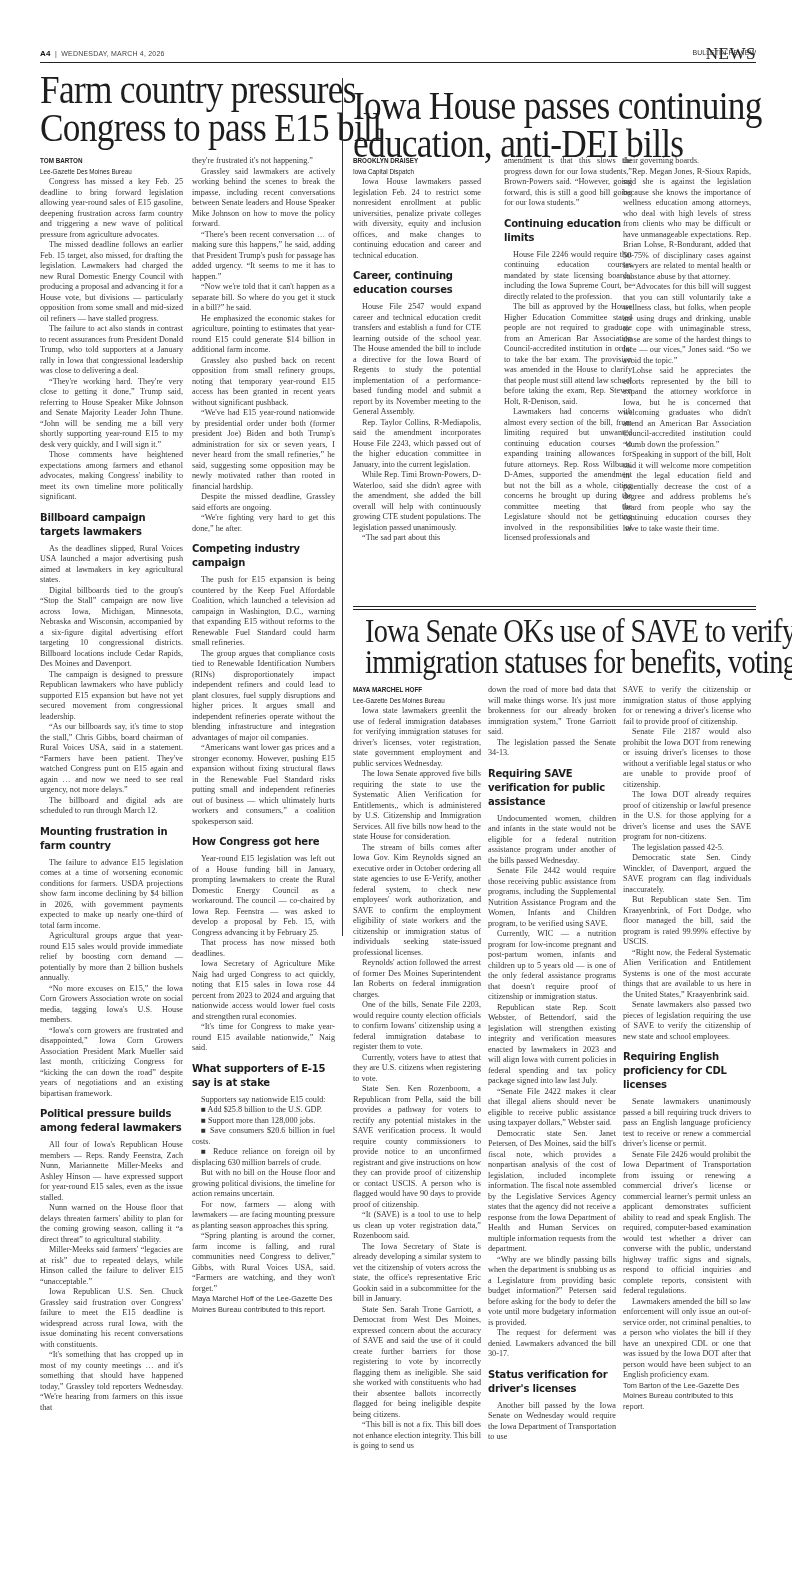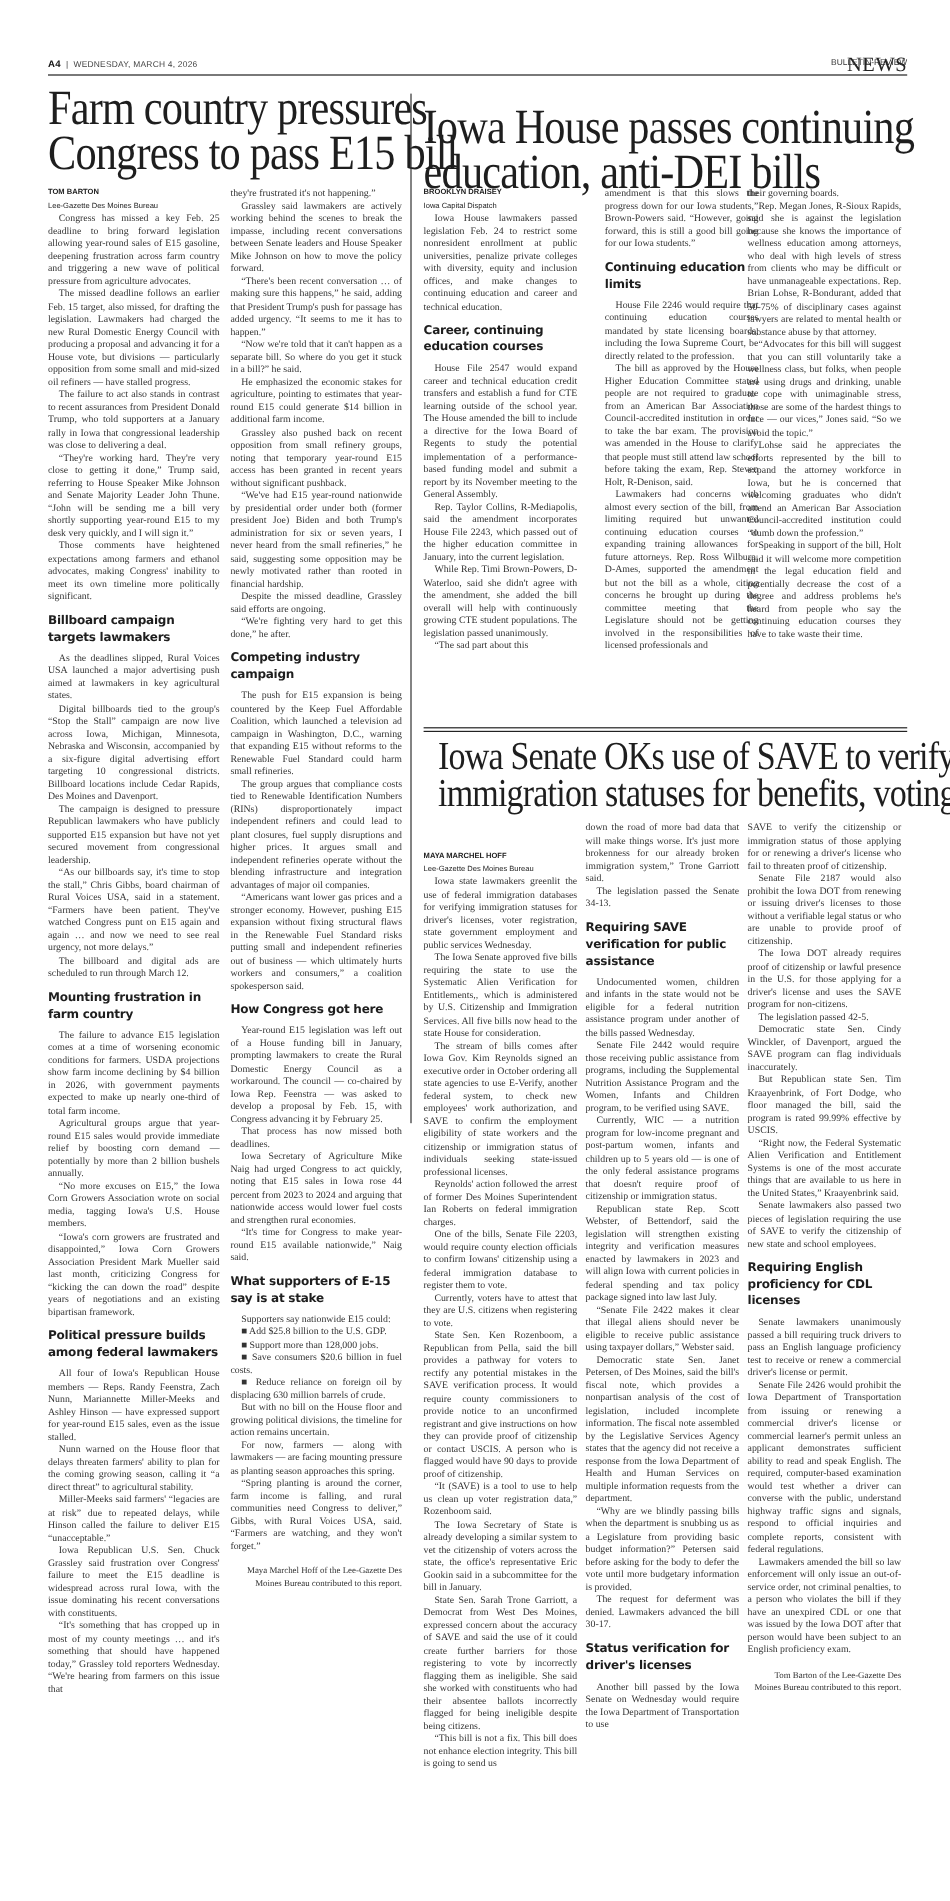--- a/index.html
+++ b/index.html
@@ -13,21 +13,21 @@
   .rule-top { position: absolute; top: 62px; left: 0; width: 716px; border-top: 1.5px solid #222; }
 
   .hed { font-family: "Liberation Serif", serif; font-weight: 400; color: #1e1e1e; margin: 0; letter-spacing: -0.8px; transform: scaleX(0.86); transform-origin: left top; white-space: nowrap; }
   .byline { font-family: "Liberation Sans", sans-serif; font-size: 6.3px; font-weight: 700; color: #222; margin: 0; }
   .credit { font-family: "Liberation Sans", sans-serif; font-size: 6.3px; color: #222; margin: 0 0 2px 0; }
   .col { position: absolute; font-family: "Liberation Serif", serif; font-size: 8.2px; line-height: 10.5px; color: #333; text-align: justify; hyphens: auto; }
   .col p { margin: 0; text-indent: 9px; }
   .col p.noind { text-indent: 0; }
   .col p.bullet { text-indent: 9px; }
   .col h3 { font-family: "DejaVu Sans", sans-serif; font-weight: 700; font-size: 10px; line-height: 14px; margin: 8px 0 5px 0; color: #1e1e1e; text-align: left; letter-spacing: -0.2px; }
-  .col .tag { font-family: Liberation Serif, serif; font-size: 7.4px; line-height: 10.5px; text-indent: 0; margin-top: 10px; text-align: right; }
+  .col .tag { font-family: Liberation Sans, sans-serif; font-size: 7.4px; line-height: 10.5px; text-indent: 0; text-align: left; }
 
   .vrule { position: absolute; top: 78px; left: 302px; width: 0; height: 858px; border-left: 1px solid #333; }
   .hrule-double { position: absolute; left: 313px; top: 606px; width: 403px; border-top: 1.5px solid #222; }
   .hrule-double::after { content: ""; position: absolute; left: 0; top: 2px; width: 403px; border-top: 1px solid #222; }
 </style>
 </head>
 <body>
 
 <div class="page">
 
@@ -138,21 +138,21 @@
       </div>
   </div>
 
   <div class="hrule-double"></div>
 
   <div>
     <div style="position:absolute; left:325px; top:616px; width:403px;">
       <h1 class="hed" style="font-size:33px; line-height:31px;">Iowa Senate OKs use of SAVE to verify</h1>
       <h1 class="hed" style="font-size:33px; line-height:31px;">immigration statuses for benefits, voting</h1>
     </div>
-    <div class="col" id="senate-col1" style="left:313px; top:709px; width:128px;">
+    <div class="col" id="senate-col1" style="left:313px; top:685px; width:128px;">
       <p class="byline noind">MAYA MARCHEL HOFF</p>
       <p class="credit noind">Lee-Gazette Des Moines Bureau</p>
     <p>Iowa state lawmakers greenlit the use of federal immigration databases for verifying immigration statuses for driver's licenses, voter registration, state government employment and public services Wednesday.</p>
         <p>The Iowa Senate approved five bills requiring the state to use the Systematic Alien Verification for Entitlements,, which is administered by U.S. Citizenship and Immigration Services. All five bills now head to the state House for consideration.</p>
         <p>The stream of bills comes after Iowa Gov. Kim Reynolds signed an executive order in October ordering all state agencies to use E-Verify, another federal system, to check new employees' work authorization, and SAVE to confirm the employment eligibility of state workers and the citizenship or immigration status of individuals seeking state-issued professional licenses.</p>
         <p>Reynolds' action followed the arrest of former Des Moines Superintendent Ian Roberts on federal immigration charges.</p>
         <p>One of the bills, Senate File 2203, would require county election officials to confirm Iowans' citizenship using a federal immigration database to register them to vote.</p>
         <p>Currently, voters have to attest that they are U.S. citizens when registering to vote.</p>
         <p>State Sen. Ken Rozenboom, a Republican from Pella, said the bill provides a pathway for voters to rectify any potential mistakes in the SAVE verification process. It would require county commissioners to provide notice to an unconfirmed registrant and give instructions on how they can provide proof of citizenship or contact USCIS. A person who is flagged would have 90 days to provide proof of citizenship.</p>
         <p>“It (SAVE) is a tool to use to help us clean up voter registration data,” Rozenboom said.</p>
@@ -169,21 +169,21 @@
         <p>Currently, WIC — a nutrition program for low-income pregnant and post-partum women, infants and children up to 5 years old — is one of the only federal assistance programs that doesn't require proof of citizenship or immigration status.</p>
         <p>Republican state Rep. Scott Webster, of Bettendorf, said the legislation will strengthen existing integrity and verification measures enacted by lawmakers in 2023 and will align Iowa with current policies in federal spending and tax policy package signed into law last July.</p>
         <p>“Senate File 2422 makes it clear that illegal aliens should never be eligible to receive public assistance using taxpayer dollars,” Webster said.</p>
         <p>Democratic state Sen. Janet Petersen, of Des Moines, said the bill's fiscal note, which provides a nonpartisan analysis of the cost of legislation, included incomplete information. The fiscal note assembled by the Legislative Services Agency states that the agency did not receive a response from the Iowa Department of Health and Human Services on multiple information requests from the department.</p>
         <p>“Why are we blindly passing bills when the department is snubbing us as a Legislature from providing basic budget information?” Petersen said before asking for the body to defer the vote until more budgetary information is provided.</p>
         <p>The request for deferment was denied. Lawmakers advanced the bill 30-17.</p>
         <h3>Status verification for driver's licenses</h3>
         <p>Another bill passed by the Iowa Senate on Wednesday would require the Iowa Department of Transportation to use</p>
       </div>
     <div class="col" id="senate-col3" style="left:583px; top:685px; width:128px;">
-        <p class="noind">SAVE to verify the citizenship or immigration status of those applying for or renewing a driver's license who fail to threaten proof of citizenship.</p>
+        <p class="noind">SAVE to verify the citizenship or immigration status of those applying for or renewing a driver's license who fail to provide proof of citizenship.</p>
         <p>Senate File 2187 would also prohibit the Iowa DOT from renewing or issuing driver's licenses to those without a verifiable legal status or who are unable to provide proof of citizenship.</p>
         <p>The Iowa DOT already requires proof of citizenship or lawful presence in the U.S. for those applying for a driver's license and uses the SAVE program for non-citizens.</p>
         <p>The legislation passed 42-5.</p>
         <p>Democratic state Sen. Cindy Winckler, of Davenport, argued the SAVE program can flag individuals inaccurately.</p>
         <p>But Republican state Sen. Tim Kraayenbrink, of Fort Dodge, who floor managed the bill, said the program is rated 99.99% effective by USCIS.</p>
         <p>“Right now, the Federal Systematic Alien Verification and Entitlement Systems is one of the most accurate things that are available to us here in the United States,” Kraayenbrink said.</p>
         <p>Senate lawmakers also passed two pieces of legislation requiring the use of SAVE to verify the citizenship of new state and school employees.</p>
         <h3>Requiring English proficiency for CDL licenses</h3>
         <p>Senate lawmakers unanimously passed a bill requiring truck drivers to pass an English language proficiency test to receive or renew a commercial driver's license or permit.</p>
         <p>Senate File 2426 would prohibit the Iowa Department of Transportation from issuing or renewing a commercial driver's license or commercial learner's permit unless an applicant demonstrates sufficient ability to read and speak English. The required, computer-based examination would test whether a driver can converse with the public, understand highway traffic signs and signals, respond to official inquiries and complete reports, consistent with federal regulations.</p>

